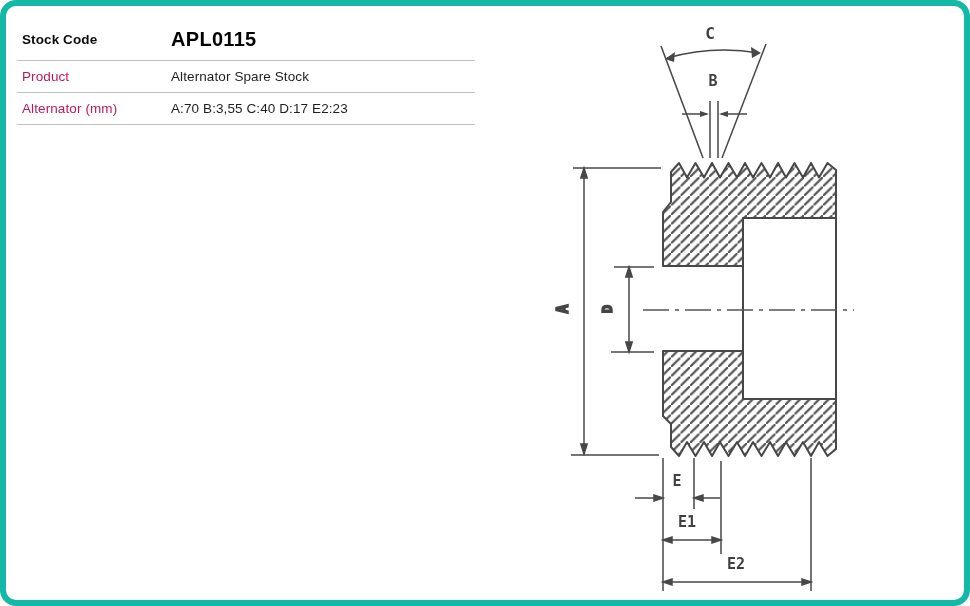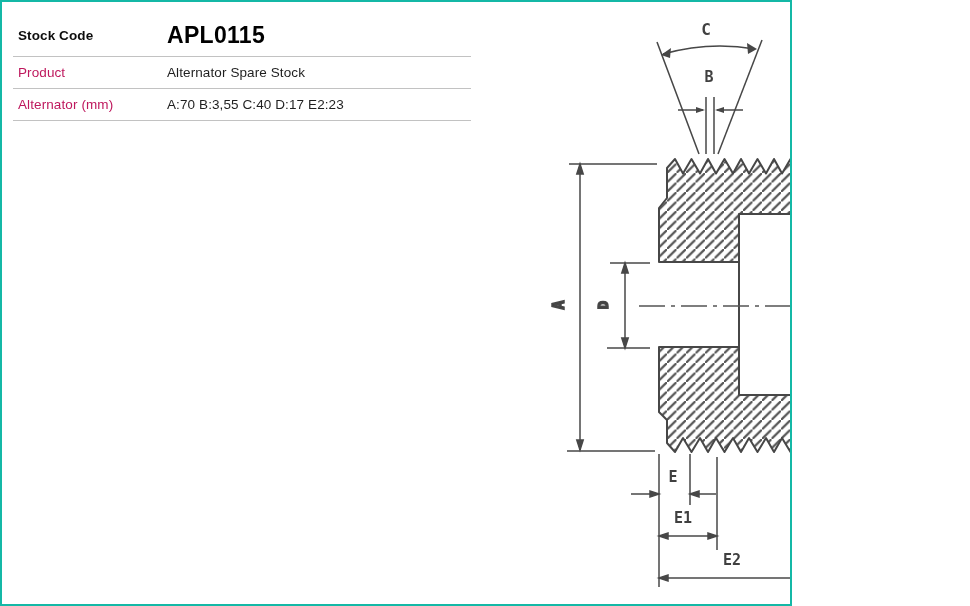--- a/index.html
+++ b/index.html
@@ -1,22 +1,22 @@
 <!DOCTYPE html>
 <html><head>
 <meta charset="utf-8">
 <style>
   html,body{margin:0;padding:0;background:#fff;}
   .page{
     position:relative;
-    width:792px;height:606px;
+    width:970px;height:606px;
     box-sizing:border-box;
     background:#ffffff;
-    border:2px solid #14b8a6;
-    border-radius:0;
+    border:6px solid #14b8a6;
+    border-radius:16px;
     overflow:hidden;
     font-family:"Liberation Sans", sans-serif;
   }
   .spec-table{
     position:absolute;
     left:11px;top:13px;
     width:458px;
   }
   .trow{
     display:flex;
@@ -36,21 +36,21 @@
   .trow.first .tlabel{
     color:#0d0d0d;
     font-weight:700;
   }
   .tvalue{
     font-size:13.5px;
     color:#1f1f1f;
     letter-spacing:0.1px;
   }
   .trow.first .tvalue{
-    font-size:23px;
+    font-size:20px;
     font-weight:700;
     color:#000;
     letter-spacing:0.3px;
   }
   svg.drawing{position:absolute;left:0;top:0;}
   svg.drawing text{
     font-family:"DejaVu Sans Mono","Liberation Mono",monospace;
     font-weight:bold;
     fill:#3f3f3f;
   }

